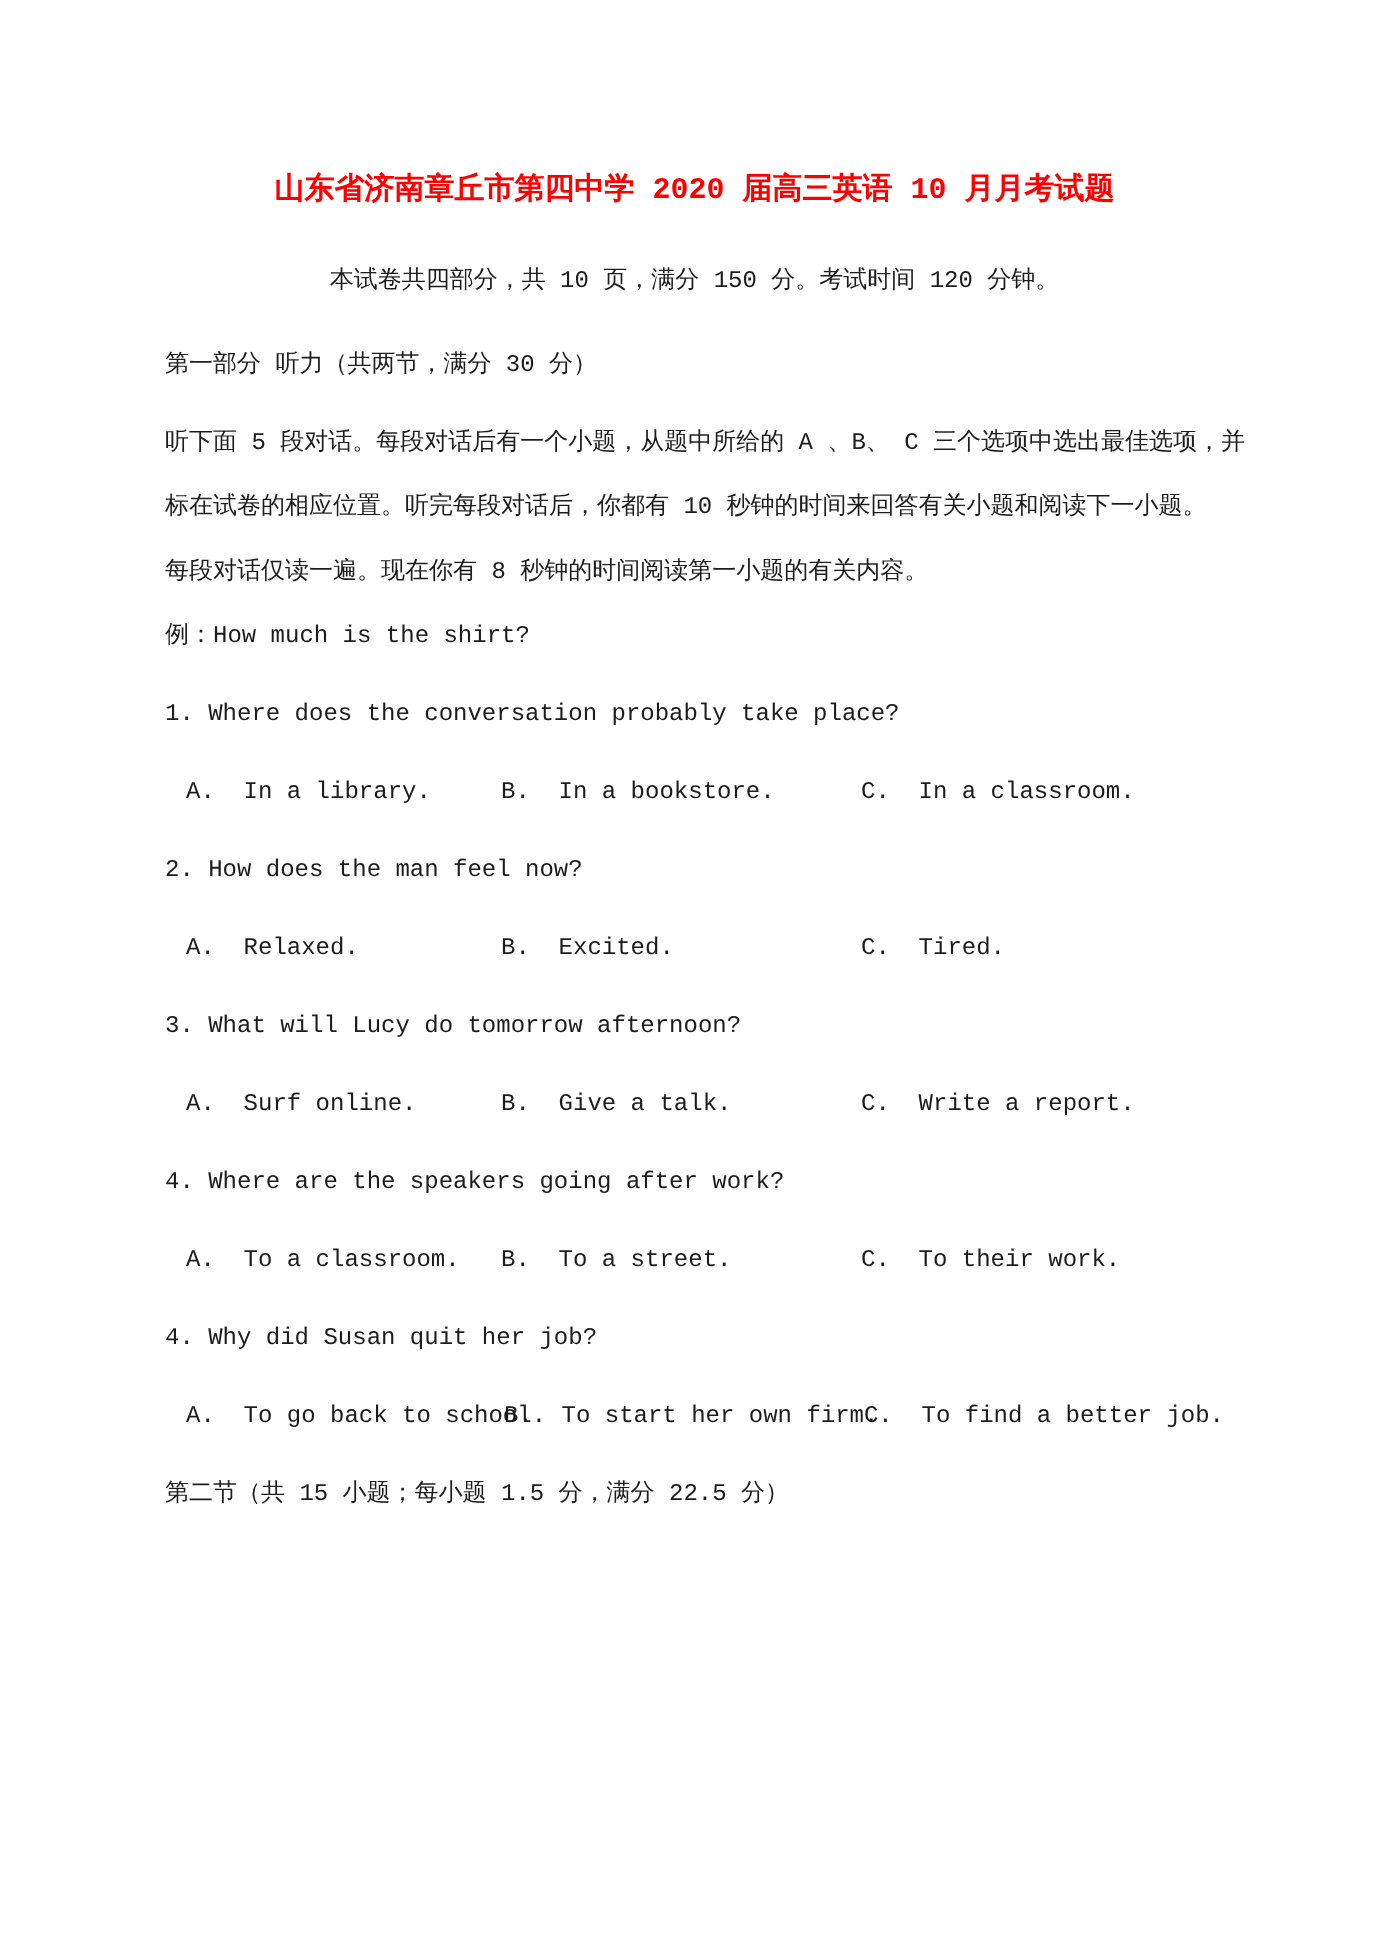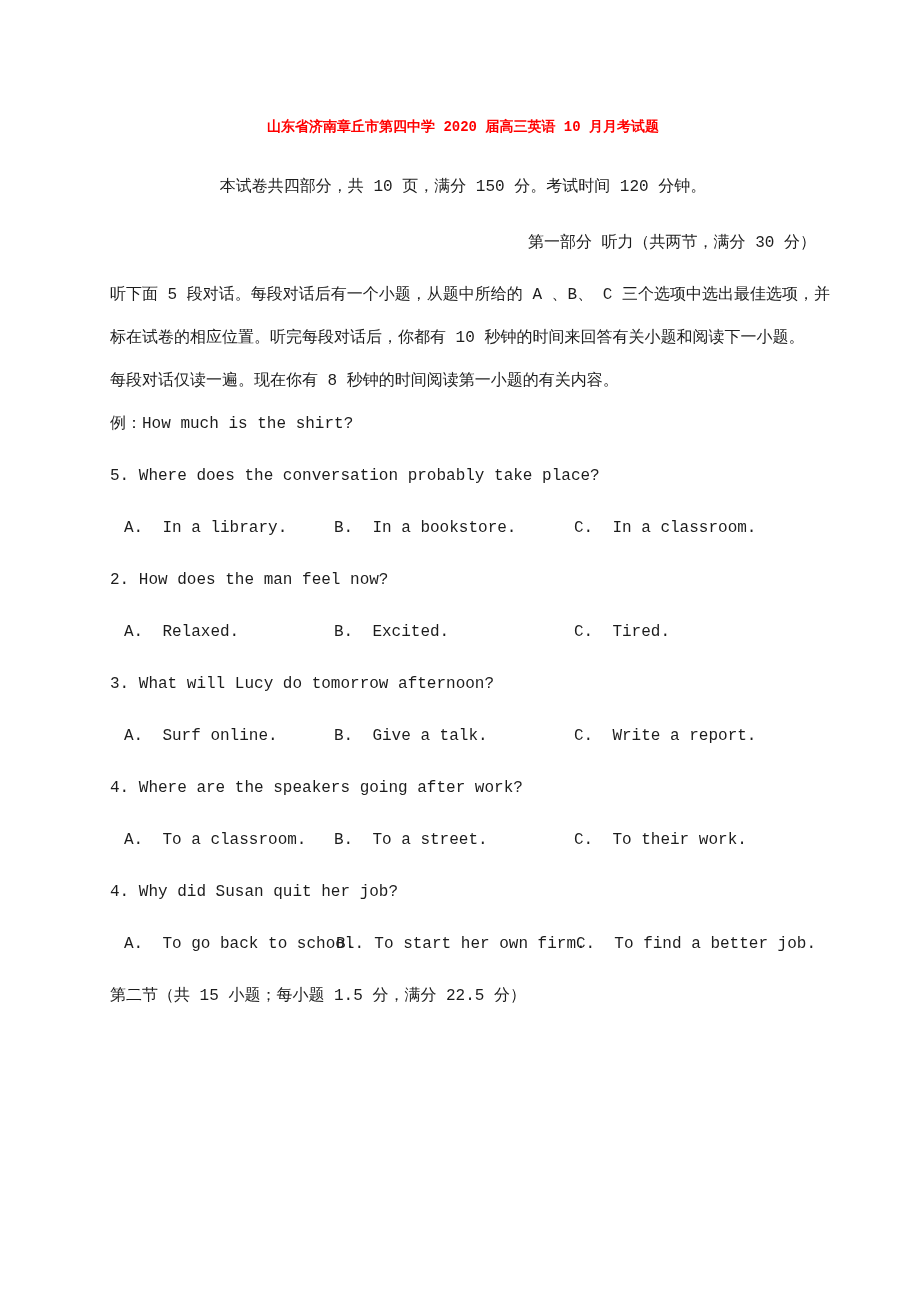--- a/index.html
+++ b/index.html
@@ -22,27 +22,27 @@
   }
   .ln {
     line-height: 43px;
     white-space: pre;
   }
   .gap { margin-top: 9px; }
   .center { text-align: center; }
   .title {
     margin-top: 106px;
     text-align: center;
-    font-size: 14px;
+    font-size: 20px;
     font-weight: 700;
     line-height: 43px;
     white-space: pre;
   }
   .subtitle { margin-top: 17px; }
-  .part-heading { margin-top: 13px; text-align: right; }
+  .part-heading { margin-top: 13px; }
   .optrow {
     display: flex;
     padding-left: 14px;
     line-height: 43px;
     white-space: pre;
   }
   .optrow .o1 { min-width: 210px; }
   .optrow .o2 { min-width: 240px; }
   .optrow .o3 { flex: 1; }
 </style>
@@ -62,21 +62,21 @@
     <div class="ln gap">听下面 5 段对话。每段对话后有一个小题，从题中所给的 A 、B、 C 三个选项中选出最佳选项，并</div>
     <div class="ln">标在试卷的相应位置。听完每段对话后，你都有 10 秒钟的时间来回答有关小题和阅读下一小题。</div>
     <div class="ln">每段对话仅读一遍。现在你有 8 秒钟的时间阅读第一小题的有关内容。</div>
   </div>
 
   <div>
     <div class="ln">例：How much is the shirt?</div>
   </div>
 
   <div>
-    <div class="ln gap">5. Where does the conversation probably take place?</div>
+    <div class="ln gap">1. Where does the conversation probably take place?</div>
     <div class="optrow gap">
       <span class="o1">A.  In a library.</span>
       <span class="o2">B.  In a bookstore.</span>
       <span class="o3">C.  In a classroom.</span>
     </div>
   </div>
 
   <div>
     <div class="ln gap">2. How does the man feel now?</div>
     <div class="optrow gap">

